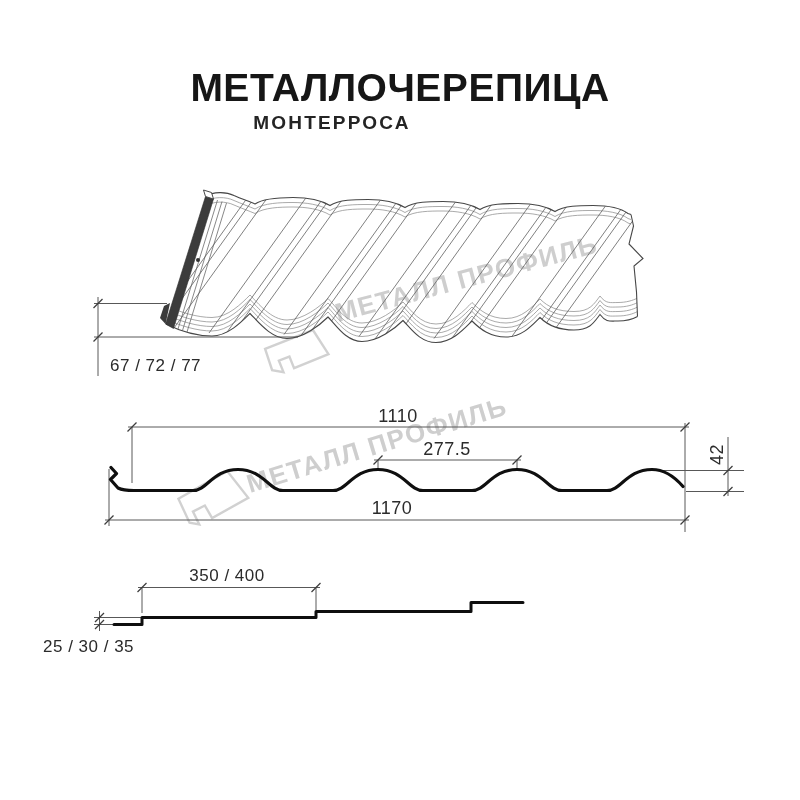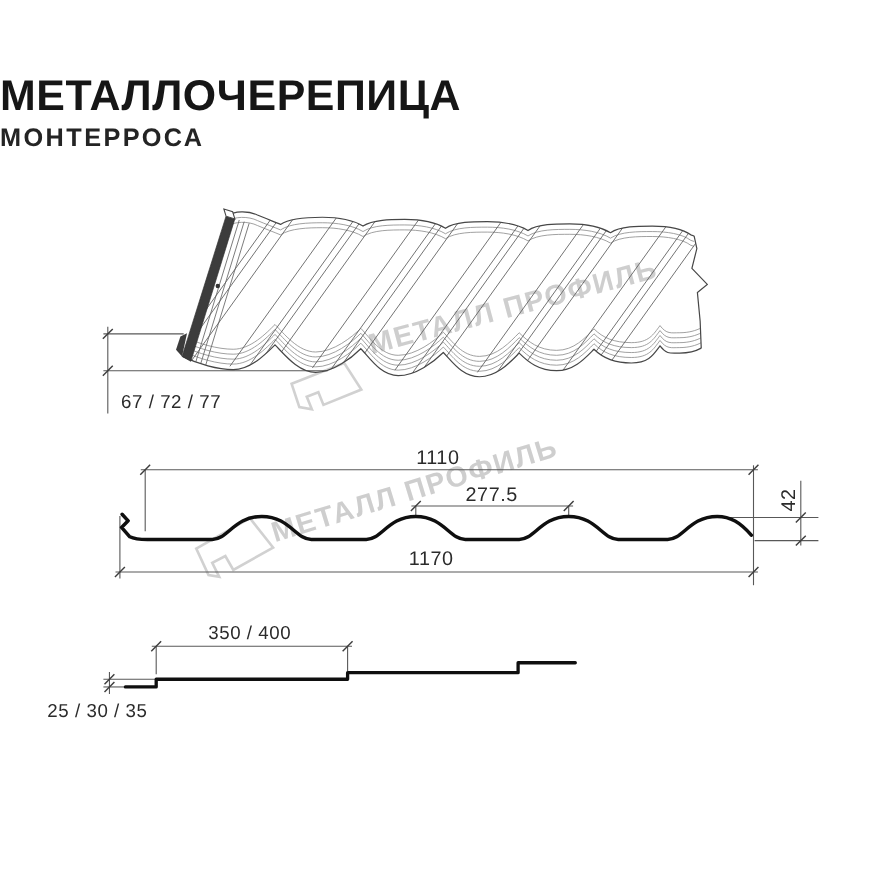--- a/index.html
+++ b/index.html
@@ -1,21 +1,21 @@
 <!DOCTYPE html>
 <html><head>
 <meta charset="utf-8">
 <style>
   html,body{margin:0;padding:0;background:#ffffff;}
   .page{position:relative;width:800px;height:800px;background:#ffffff;overflow:hidden;
         font-family:"Liberation Sans",sans-serif;}
-  .title{position:absolute;left:0;top:66px;width:800px;
+  .title{position:absolute;left:0;top:66px;width:800px;text-align:center;
          font-size:39px;font-weight:800;letter-spacing:.5px;color:#161616;white-space:nowrap;}
-  .subtitle{position:absolute;left:0;top:112px;width:664px;text-align:left;
-         font-size:23px;font-weight:600;letter-spacing:2.2px;color:#242424;white-space:nowrap;}
+  .subtitle{position:absolute;left:0;top:112px;width:664px;text-align:center;
+         font-size:19px;font-weight:600;letter-spacing:2.2px;color:#242424;white-space:nowrap;}
   svg{position:absolute;left:0;top:0;}
   svg text{font-family:"Liberation Sans",sans-serif;fill:#2b2b2b;letter-spacing:.5px;}
   .dimtxt{font-size:18px;}
   .dimtxt-s{font-size:17px;}
   .thin{stroke:#585858;stroke-width:1;fill:none;}
   .thick{stroke:#0f0f0f;stroke-width:3.2;fill:none;stroke-linecap:round;stroke-linejoin:round;}
   .edge{stroke:#474747;stroke-width:1.1;fill:none;}
   .inner{stroke:#8d8d8d;stroke-width:.75;fill:none;}
   .diag{stroke:#606060;stroke-width:.8;}
   .striplines{stroke:#6a6a6a;stroke-width:.8;}

